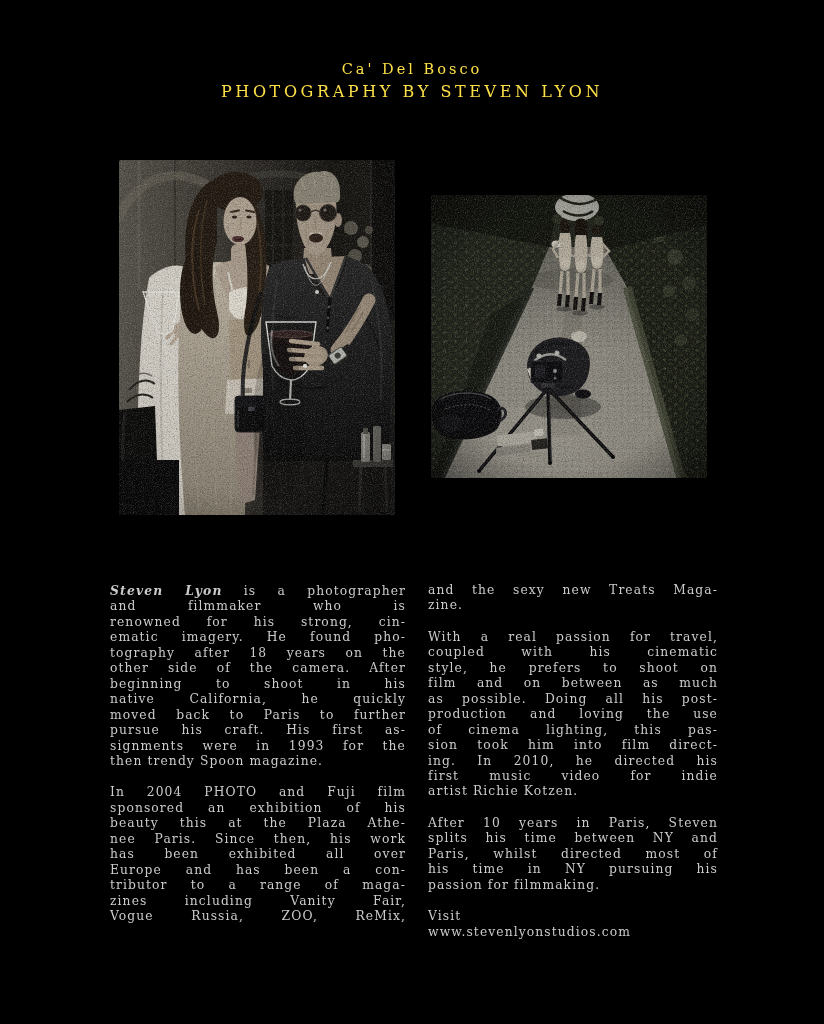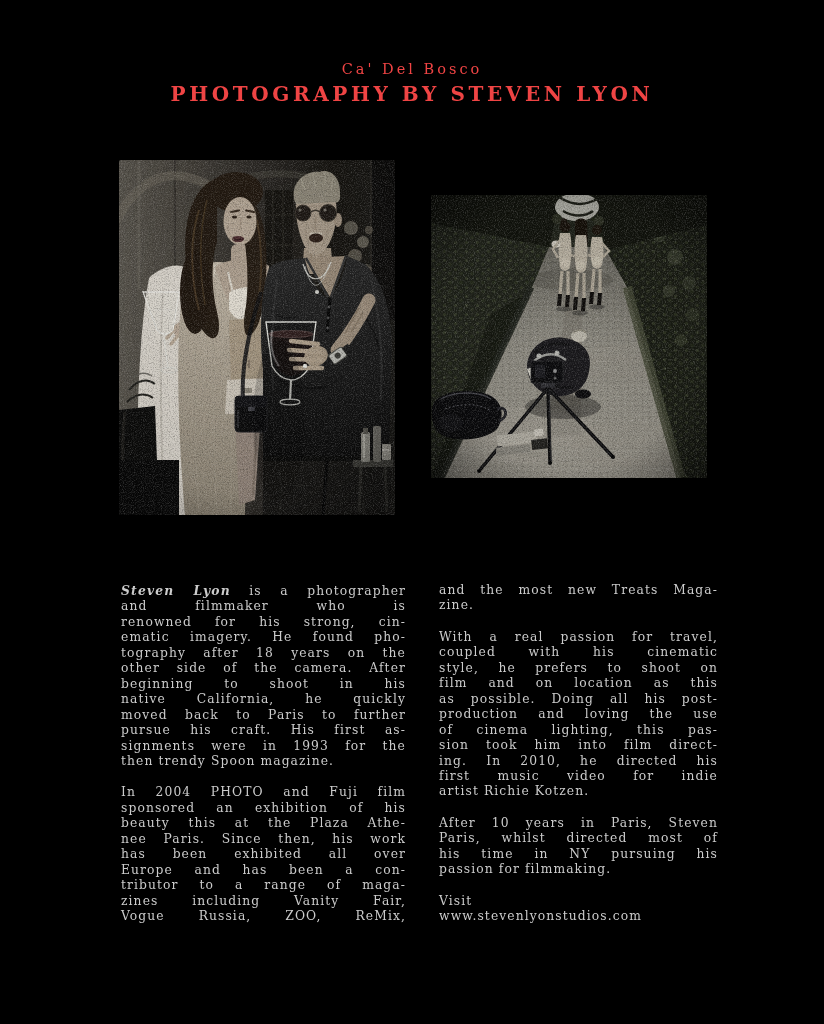--- a/index.html
+++ b/index.html
@@ -1,31 +1,31 @@
 <!DOCTYPE html>
 <html><head>
 <meta charset="utf-8">
 <style>
   html,body{margin:0;padding:0;background:#000;}
   .page{position:relative;width:824px;height:1024px;background:#000;overflow:hidden;
         font-family:"DejaVu Serif","Liberation Serif",serif;}
   
-  .header{position:absolute;top:61px;left:0;right:0;text-align:center;color:#ef4444;}
+  .header{position:absolute;top:61px;left:0;right:0;text-align:center;color:#fde047;}
   .title{font-size:14.5px;letter-spacing:3px;font-weight:normal;margin:0;}
-  .subtitle{font-size:20px;letter-spacing:3.6px;font-weight:bold;margin:5px 0 0 0;}
+  .subtitle{font-size:16px;letter-spacing:3.6px;font-weight:normal;margin:5px 0 0 0;}
   
   .photo{position:absolute;overflow:hidden;border-radius:2px;background:#0a0a0a;}
   #photo-left{left:119px;top:160px;width:276px;height:355px;}
   #photo-right{left:431px;top:195px;width:276px;height:283px;}
   .photo svg{display:block;width:100%;height:100%;}
   
   .col{position:absolute;top:583px;color:#cbcbcb;font-size:12.3px;}
   #col-left{left:110px;width:296px;}
   #col-right{left:428px;width:290px;}
-  .para{margin:0 0 16px 11px;}
+  .para{margin:0 0 16px 0;}
   .line{line-height:15.45px;letter-spacing:1.1px;text-align:justify;text-align-last:justify;}
   .line.last{text-align-last:left;}
   .para.nojust .line{text-align:left;text-align-last:left;}
   .lead{font-style:italic;font-weight:bold;letter-spacing:1.2px;}
 </style>
 </head>
 <body>
 
 <div class="page">
 
@@ -401,38 +401,39 @@
         <div class="line">nee Paris. Since then, his work</div>
         <div class="line">has been exhibited all over</div>
         <div class="line">Europe and has been a con-</div>
         <div class="line">tributor to a range of maga-</div>
         <div class="line">zines including Vanity Fair,</div>
         <div class="line">Vogue Russia, ZOO, ReMix,</div>
       </div>
     </div>
   <div class="col" id="col-right">
       <div class="para">
-        <div class="line">and the most new Treats Maga-</div>
+        <div class="line">and the sexy new Treats Maga-</div>
         <div class="line last">zine.</div>
       </div>
       <div class="para">
         <div class="line">With a real passion for travel,</div>
         <div class="line">coupled with his cinematic</div>
         <div class="line">style, he prefers to shoot on</div>
-        <div class="line">film and on location as this</div>
+        <div class="line">film and on between as much</div>
         <div class="line">as possible. Doing all his post-</div>
         <div class="line">production and loving the use</div>
         <div class="line">of cinema lighting, this pas-</div>
         <div class="line">sion took him into film direct-</div>
         <div class="line">ing. In 2010, he directed his</div>
         <div class="line">first music video for indie</div>
         <div class="line last">artist Richie Kotzen.</div>
       </div>
       <div class="para">
         <div class="line">After 10 years in Paris, Steven</div>
+        <div class="line">splits his time between NY and</div>
         <div class="line">Paris, whilst directed most of</div>
         <div class="line">his time in NY pursuing his</div>
         <div class="line last">passion for filmmaking.</div>
       </div>
       <div class="para nojust">
         <div class="line">Visit</div>
         <div class="line last">www.stevenlyonstudios.com</div>
       </div>
     </div>
 

